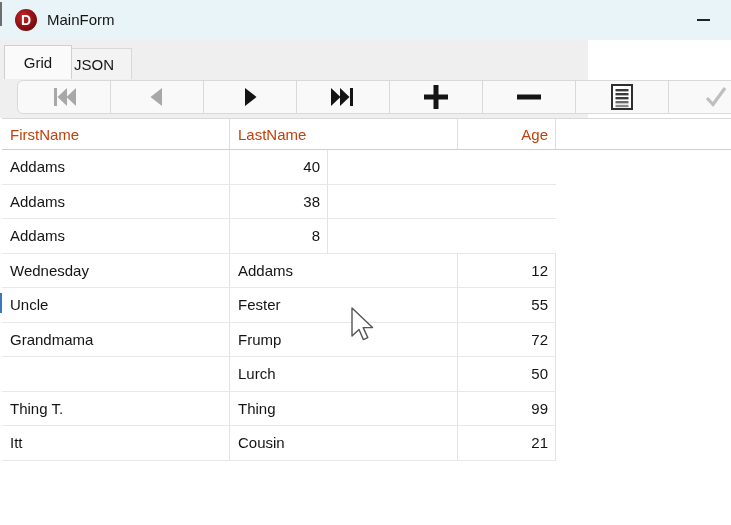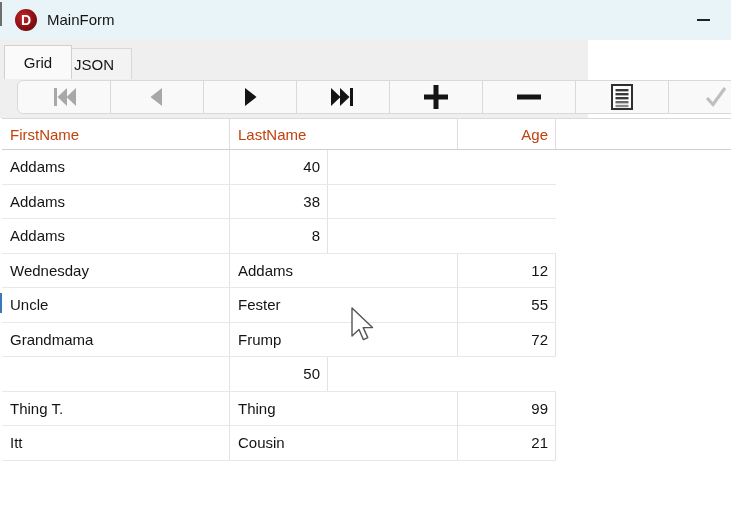--- a/index.html
+++ b/index.html
@@ -165,20 +165,21 @@
           <div class="g-cell c2">Fester</div>
           <div class="g-cell c3">55</div>
         </div>
         <div class="g-row">
           <div class="g-cell c1">Grandmama</div>
           <div class="g-cell c2">Frump</div>
           <div class="g-cell c3">72</div>
         </div>
         <div class="g-row">
           <div class="g-cell c1"></div>
+          <div class="g-cell c2">Lurch</div>
           <div class="g-cell c3">50</div>
         </div>
         <div class="g-row">
           <div class="g-cell c1">Thing T.</div>
           <div class="g-cell c2">Thing</div>
           <div class="g-cell c3">99</div>
         </div>
         <div class="g-row">
           <div class="g-cell c2">Itt</div>
           <div class="g-cell c1">Cousin</div>

